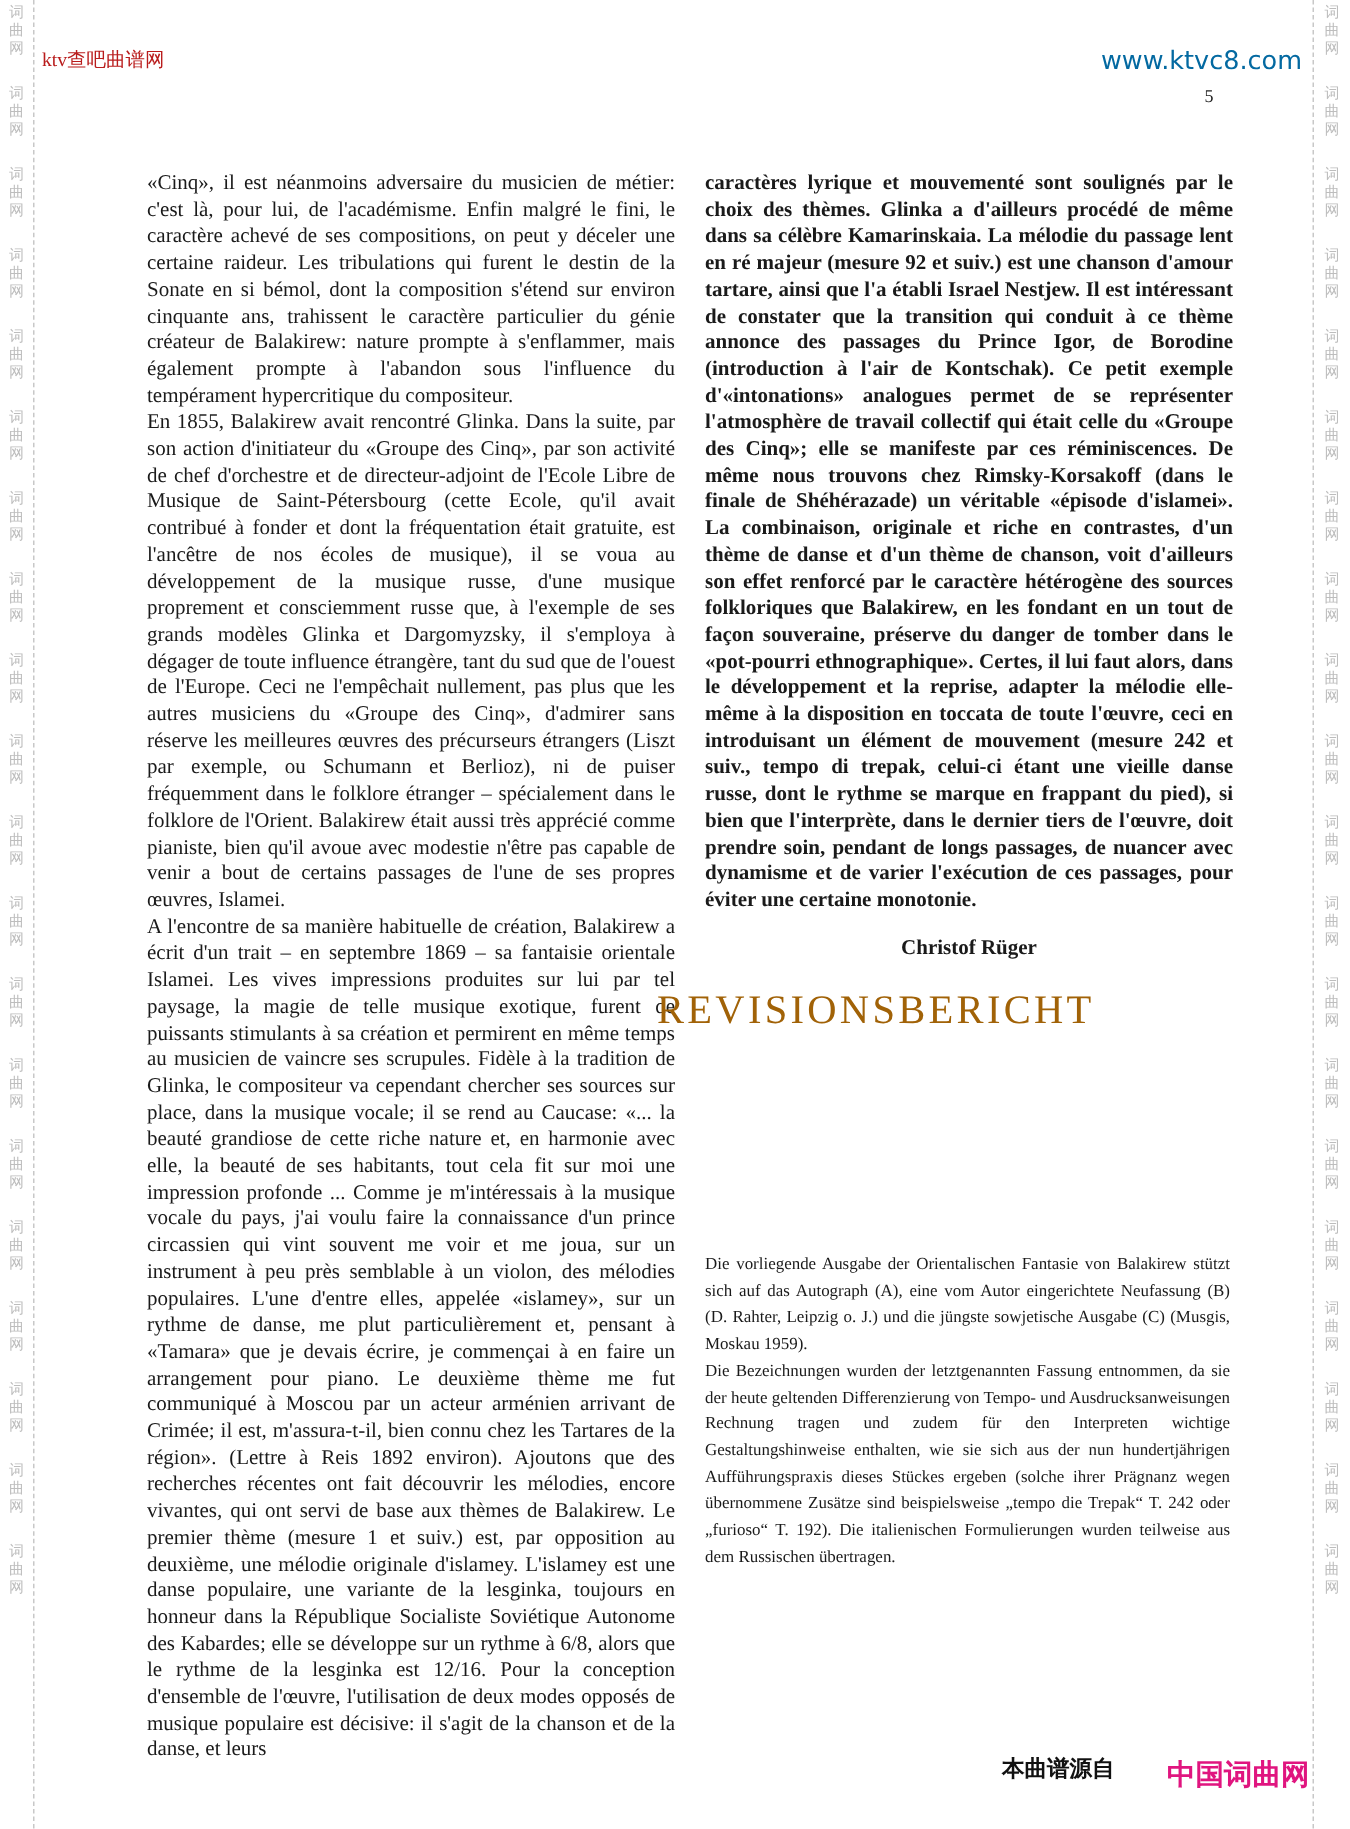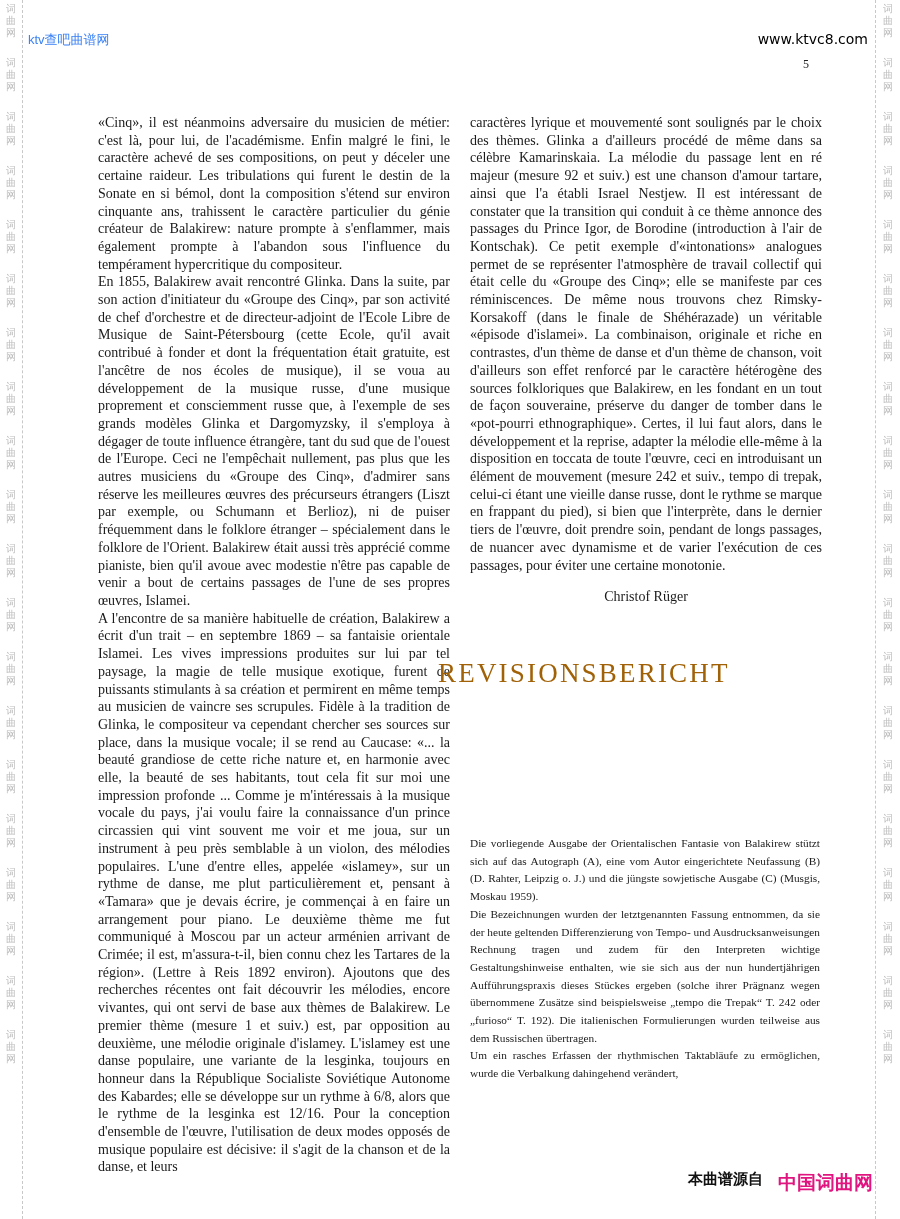--- a/index.html
+++ b/index.html
@@ -8,44 +8,44 @@
 
   .side-strip { position: absolute; top: 0; width: 22px; height: 1219px;
                 display: flex; flex-direction: column; align-items: center; }
   .side-strip.left { left: 0; border-right: 1px dashed #c8c8c8; }
   .side-strip.right { right: 0; width: 24px; border-left: 1px dashed #c8c8c8; }
   .wm-group { display: flex; flex-direction: column; align-items: center;
               margin-top: 3px; margin-bottom: 15px; }
   .wm-char { font-family: "DejaVu Sans", sans-serif; font-size: 10px; line-height: 12px;
              color: #bdbdbd; }
 
-  .site-left { position: absolute; left: 28px; top: 31px; font-family: Liberation Sans, sans-serif;
-               font-size: 13px; color: #3b82f6; text-align: center; }
+  .site-left { position: absolute; left: 28px; top: 31px; font-family: Liberation Serif, serif;
+               font-size: 13px; color: #b91c1c; text-align: center; }
   .site-right { position: absolute; right: 32px; top: 31px; font-family: "DejaVu Sans", sans-serif;
-                font-size: 14px; color: #000000; }
+                font-size: 17px; color: #0369a1; }
   .page-number { position: absolute; left: 803px; top: 57px; font-size: 12px; color: #222; }
 
   .column { position: absolute; top: 114px; width: 352px; font-size: 14px;
             line-height: 17.7px; text-align: justify; hyphens: manual; margin-left: 32px; }
   .column.left { left: 66px; }
-  .column.right { left: 438px; }
+  .column.right { left: 438px; font-weight: bold; }
   .column p { margin: 0; }
   .column p + p { text-indent: 0; }
 
   .author { text-align: center; margin-top: 14px !important; }
 
   .section-title { position: absolute; left: 438px; top: 658px; font-size: 27px;
                    letter-spacing: 2.2px; font-weight: normal; color: #a16207; margin: 0; }
 
   .revision { position: absolute; left: 438px; top: 835px; width: 350px; font-size: 11.3px;
               line-height: 17.7px; text-align: justify; margin-left: 32px; }
   .revision p { margin: 0; }
 
   .source-label { position: absolute; left: 668px; top: 1170px;
-                  font-family: "DejaVu Sans", sans-serif; font-size: 15px; font-weight: bold; color: #111; margin-left: 20px; }
+                  font-family: "DejaVu Sans", sans-serif; font-size: 15px; font-weight: bold; color: #111; }
   .source-site { position: absolute; left: 778px; top: 1170px;
                  font-family: "DejaVu Sans", sans-serif; font-size: 19px; font-weight: bold; color: #e0157f; }
 </style>
 </head>
 <body>
 
 <div class="side-strip left" id="strip-left">
     <div class="wm-group">
       <span class="wm-char">词</span>
       <span class="wm-char">曲</span>
@@ -263,17 +263,16 @@
 <div class="column right">
   <p>caractères lyrique et mouvementé sont soulignés par le choix des thèmes. Glinka a d'ailleurs procédé de même dans sa célèbre Kamarinskaia. La mélodie du passage lent en ré majeur (mesure 92 et suiv.) est une chanson d'amour tartare, ainsi que l'a établi Israel Nestjew. Il est intéressant de constater que la transition qui conduit à ce thème annonce des passages du Prince Igor, de Borodine (introduction à l'air de Kontschak). Ce petit exemple d'«intonations» analogues permet de se représenter l'atmosphère de travail collectif qui était celle du «Groupe des Cinq»; elle se manifeste par ces réminiscences. De même nous trouvons chez Rimsky-Korsakoff (dans le finale de Shéhérazade) un véritable «épisode d'islamei». La combinaison, originale et riche en contrastes, d'un thème de danse et d'un thème de chanson, voit d'ailleurs son effet renforcé par le caractère hétérogène des sources folkloriques que Balakirew, en les fondant en un tout de façon souveraine, préserve du danger de tomber dans le «pot-pourri ethnographique». Certes, il lui faut alors, dans le développement et la reprise, adapter la mélodie elle-même à la disposition en toccata de toute l'œuvre, ceci en introduisant un élément de mouvement (mesure 242 et suiv., tempo di trepak, celui-ci étant une vieille danse russe, dont le rythme se marque en frappant du pied), si bien que l'interprète, dans le dernier tiers de l'œuvre, doit prendre soin, pendant de longs passages, de nuancer avec dynamisme et de varier l'exécution de ces passages, pour éviter une certaine monotonie.</p>
   <p class="author">Christof Rüger</p>
 </div>
 
 <h2 class="section-title">REVISIONSBERICHT</h2>
 
 <div class="revision">
   <p>Die vorliegende Ausgabe der Orientalischen Fantasie von Balakirew stützt sich auf das Autograph (A), eine vom Autor eingerichtete Neufassung (B) (D. Rahter, Leipzig o. J.) und die jüngste sowjetische Ausgabe (C) (Musgis, Moskau 1959).</p>
   <p>Die Bezeichnungen wurden der letztgenannten Fassung entnommen, da sie der heute geltenden Differenzierung von Tempo- und Ausdrucksanweisungen Rechnung tragen und zudem für den Interpreten wichtige Gestaltungshinweise enthalten, wie sie sich aus der nun hundertjährigen Aufführungspraxis dieses Stückes ergeben (solche ihrer Prägnanz wegen übernommene Zusätze sind beispielsweise „tempo die Trepak“ T. 242 oder „furioso“ T. 192). Die italienischen Formulierungen wurden teilweise aus dem Russischen übertragen.</p>
-  <p>Um ein rasches Erfassen der rhythmischen Taktabläufe zu ermöglichen, wurde die Verbalkung dahingehend verändert,</p>
 </div>
 
 <div class="source-label">本曲谱源自</div>
 <div class="source-site">中国词曲网</div>
 
 </body></html>

